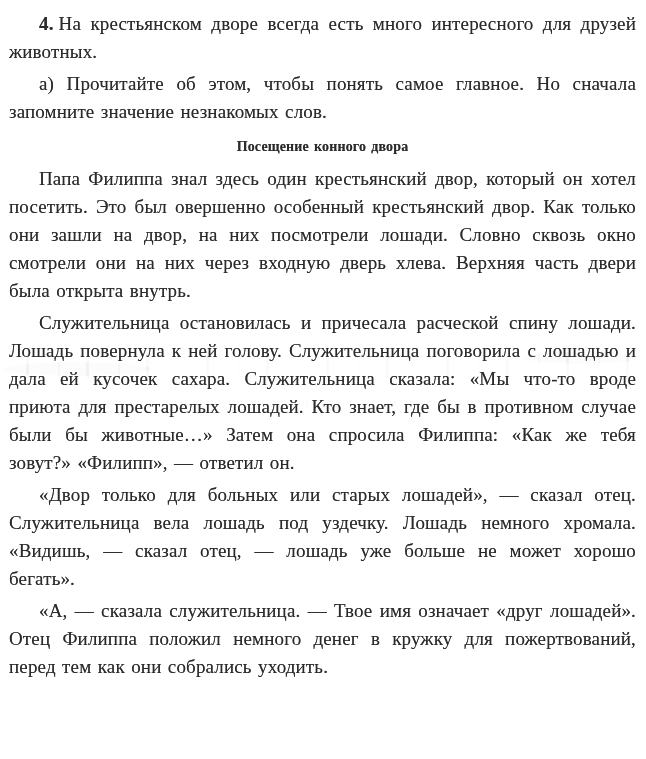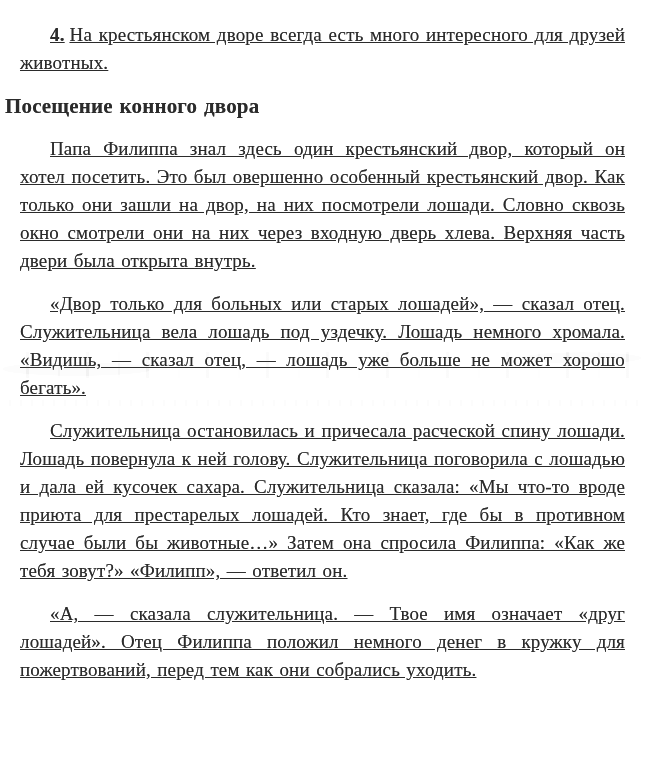--- a/index.html
+++ b/index.html
@@ -20,32 +20,32 @@
     color: #2f2f2f;
     padding: 6px 6px 0 5px;
     text-align: justify;
     letter-spacing: 0.15px;
     word-spacing: 1.5px;
     
     filter: blur(0.3px) contrast(1.05);
     text-shadow: 0 0 0.5px rgba(40,40,40,0.55);
   }
   .para {
-    margin: 15px;
+    margin: 4px;
     text-indent: 30px;
-    text-decoration: underline;
   }
   .exercise-number {
     font-weight: bold;
     margin-right: 5px;
   }
   .story-title {
     margin: 7px 0 3px 0;
-    font-size: 21px;
+    font-size: 14px;
     font-weight: bold;
+    text-align: center;
     text-indent: 0;
   }
   
   .watermark-band {
     position: absolute;
     left: 0;
     right: 0;
     top: 348px;
     height: 62px;
     pointer-events: none;
@@ -72,29 +72,30 @@
   .smudge-a { left: 2px; top: 362px; width: 150px; height: 14px; }
   .smudge-b { right: 4px; top: 352px; width: 120px; height: 12px; }
 </style>
 </head>
 <body>
 
 <div class="page">
 
   <p class="para"><span class="exercise-number">4.</span><span>На крестьянском дворе всегда есть много интересного для друзей животных.</span></p>
 
+  <p class="para">а) Прочитайте об этом, чтобы понять самое главное. Но сначала запомните значение незнакомых слов.</p>
 
   <h3 class="story-title">Посещение конного двора</h3>
 
 
   <p class="para">Папа Филиппа знал здесь один крестьянский двор, который он хотел посетить. Это был овершенно особенный крестьянский двор. Как только они зашли на двор, на них посмотрели лошади. Словно сквозь окно смотрели они на них через входную дверь хлева. Верхняя часть двери была открыта внутрь.</p>
 
+  <p class="para">Служительница остановилась и причесала расческой спину лошади. Лошадь повернула к ней голову. Служительница поговорила с лошадью и дала ей кусочек сахара. Служительница сказала: «Мы что-то вроде приюта для престарелых лошадей. Кто знает, где бы в противном случае были бы животные…» Затем она спросила Филиппа: «Как же тебя зовут?» «Филипп», — ответил он.</p>
+
   <p class="para">«Двор только для больных или старых лошадей», — сказал отец. Служительница вела лошадь под уздечку. Лошадь немного хромала. «Видишь, — сказал отец, — лошадь уже больше не может хорошо бегать».</p>
-
-  <p class="para">Служительница остановилась и причесала расческой спину лошади. Лошадь повернула к ней голову. Служительница поговорила с лошадью и дала ей кусочек сахара. Служительница сказала: «Мы что-то вроде приюта для престарелых лошадей. Кто знает, где бы в противном случае были бы животные…» Затем она спросила Филиппа: «Как же тебя зовут?» «Филипп», — ответил он.</p>
 
   <p class="para">«А, — сказала служительница. — Твое имя означает «друг лошадей». Отец Филиппа положил немного денег в кружку для пожертвований, перед тем как они собрались уходить.</p>
 
   <div class="watermark-band"></div>
   <div class="smudge smudge-a"></div>
   <div class="smudge smudge-b"></div>
 
 </div>
 
 </body></html>

